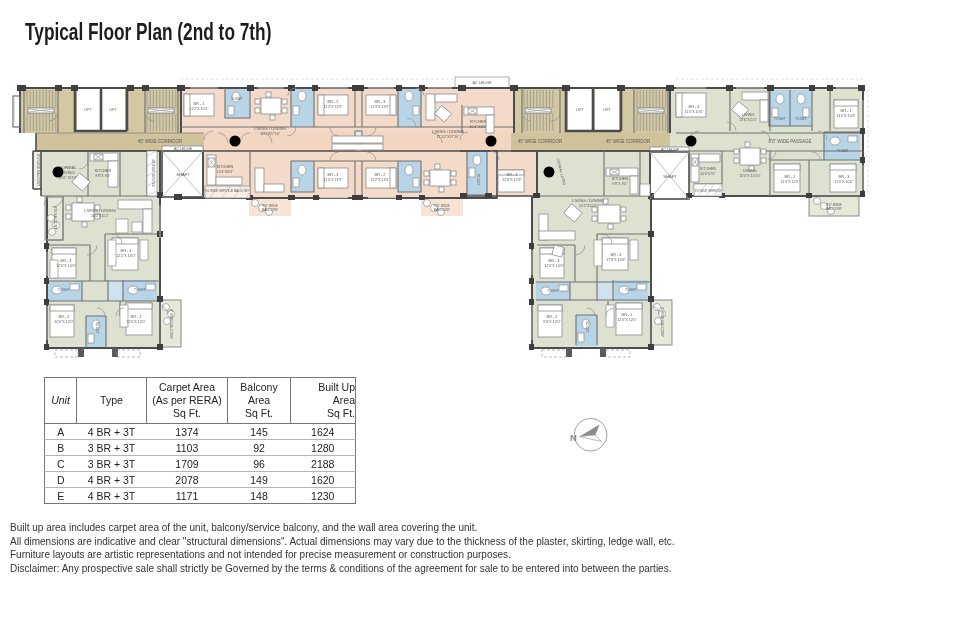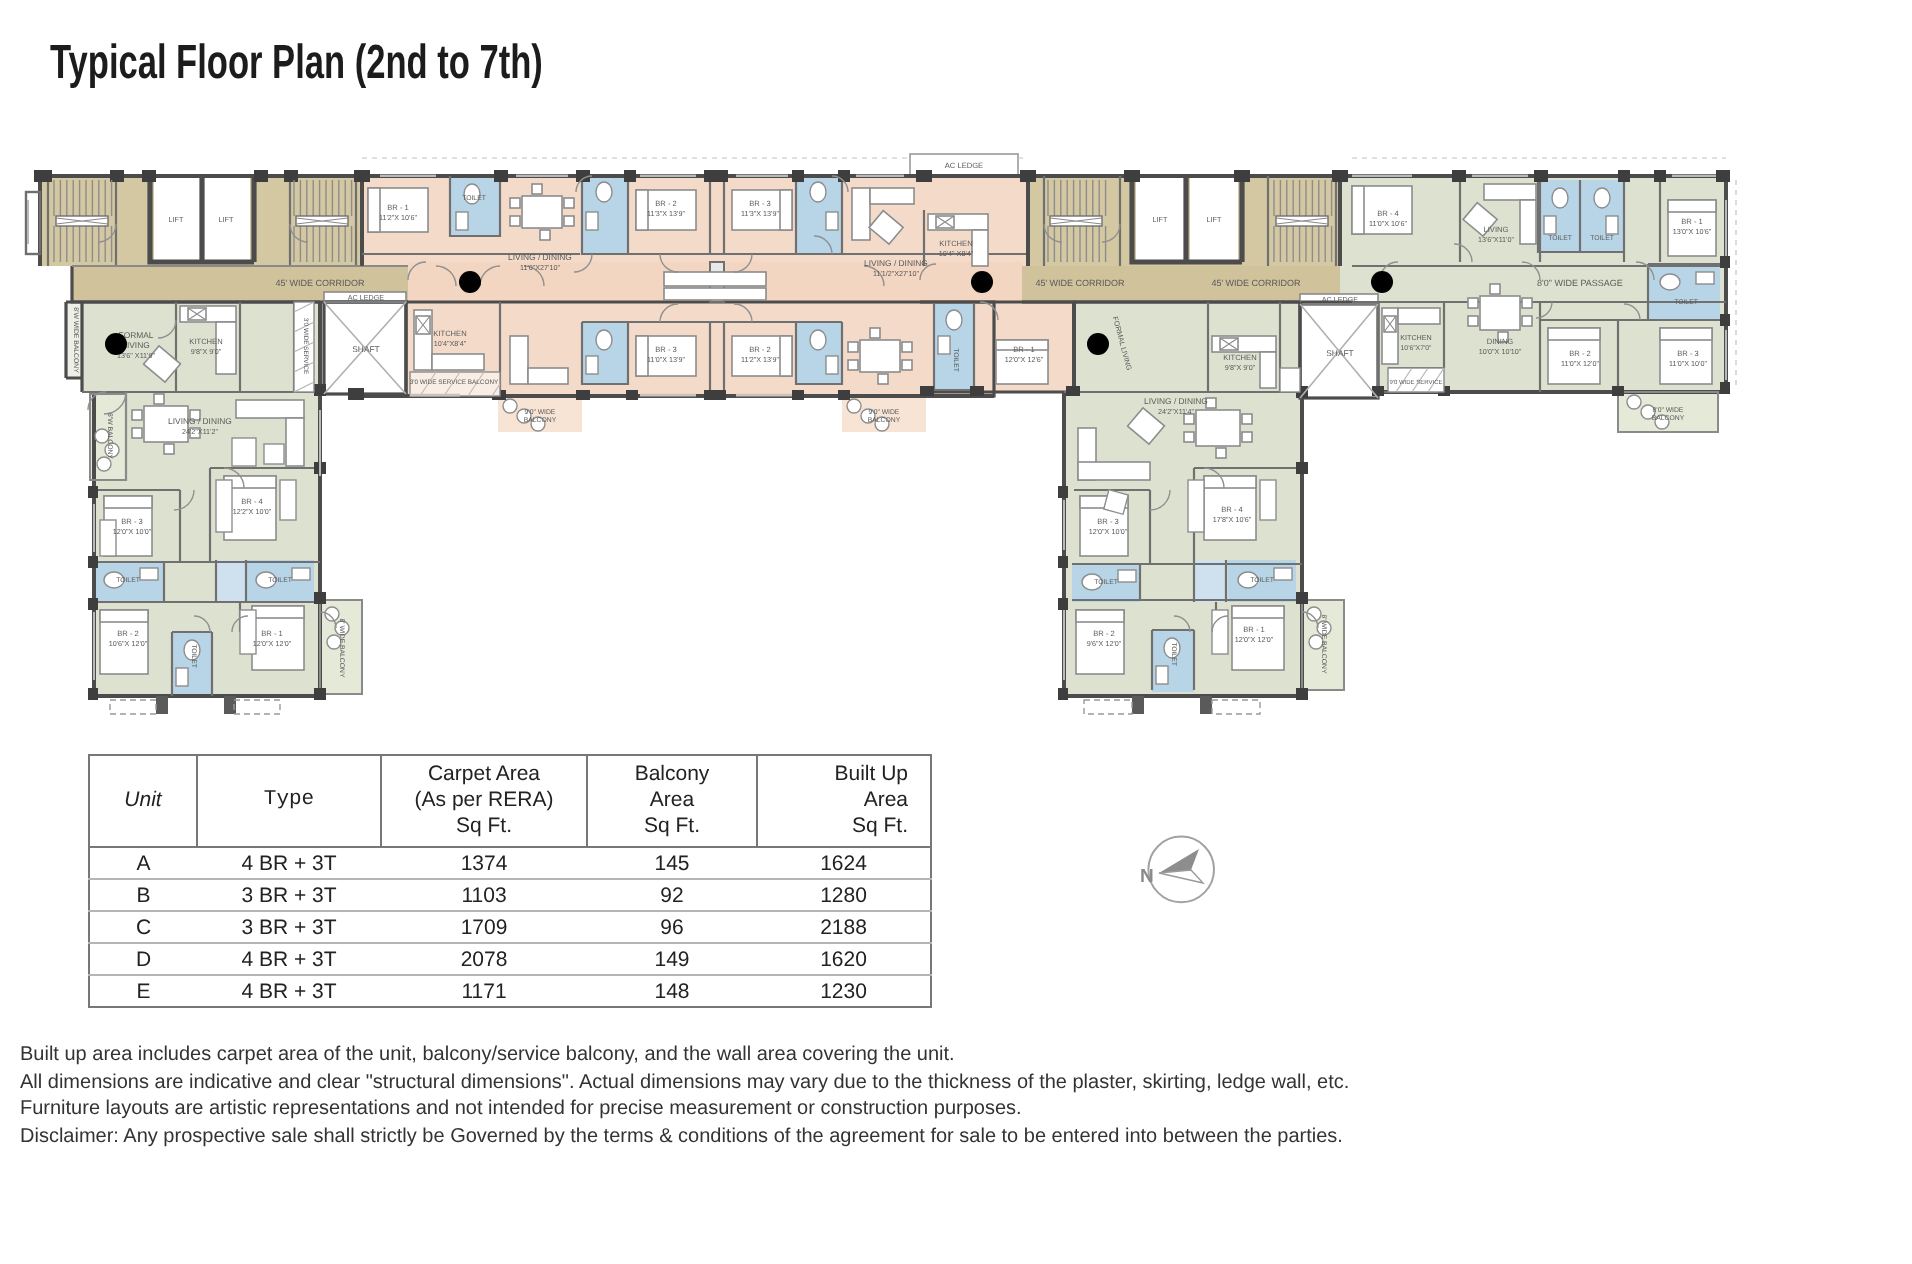--- a/index.html
+++ b/index.html
@@ -1,20 +1,20 @@
 <!DOCTYPE html>
 <html><head>
 <meta charset="utf-8">
 <style>
   html,body{margin:0;padding:0;background:#ffffff;}
   body{width:956px;height:632px;position:relative;font-family:"Liberation Sans",sans-serif;overflow:hidden;}
   .title{position:absolute;left:25px;top:18px;font-size:24px;font-weight:700;color:#1c1c1c;transform:scaleX(0.72);transform-origin:0 0;white-space:nowrap;}
   .plan{position:absolute;left:0;top:0;}
   table.areas{position:absolute;left:44px;top:377px;border-collapse:collapse;font-size:10.5px;color:#222;table-layout:fixed;}
-  table.areas th{font-weight:400;border-right:1px solid #777;vertical-align:middle;text-align:center;line-height:13px;padding:3px 11px;}
+  table.areas th{font-weight:400;border-right:1px solid #777;vertical-align:middle;text-align:center;line-height:13px;padding:3px 0;}
   table.areas th:last-child{border-right:none;}
   table.areas{border:1px solid #777;}
   table.areas tr.hd{border-bottom:1px solid #777;height:45px;}
   table.areas td{text-align:center;height:15px;padding:0;border-bottom:1px solid #b5b5b5;}
   table.areas tr:last-child td{border-bottom:none;}
   .foot{position:absolute;left:10px;top:521px;font-size:10px;line-height:13.6px;color:#333;}
 </style>
 </head>
 <body>
 
@@ -750,21 +750,21 @@
 <path d="M579.5,436.5 L595.5,435 L601.5,441.5 z" fill="#ffffff" stroke="#9a9a9a" stroke-width="0.7"></path>
 
 <text x="570" y="440.8" font-size="9.5px" font-weight="bold" fill="#8a8a8a" font-family="Liberation Sans,sans-serif">N</text>
 </g>
 </svg>
 
 <table class="areas">
 <tbody>
       <tr class="hd">
 <th style="width:31px;font-style:italic;">Unit</th>
-<th style="width:69px;font-family:Liberation Mono, monospace;">Type</th>
+<th style="width:69px;">Type</th>
 <th style="width:80px;">Carpet Area<br>(As per RERA)<br>Sq Ft.</th>
 <th style="width:62px;">Balcony<br>Area<br>Sq Ft.</th>
 <th style="width:64px;text-align:right;">Built Up<br>Area<br>Sq Ft.</th>
 </tr>
 <tr>
         <td>A</td>
         <td>4 BR + 3T</td>
         <td>1374</td>
         <td>145</td>
         <td>1624</td>

